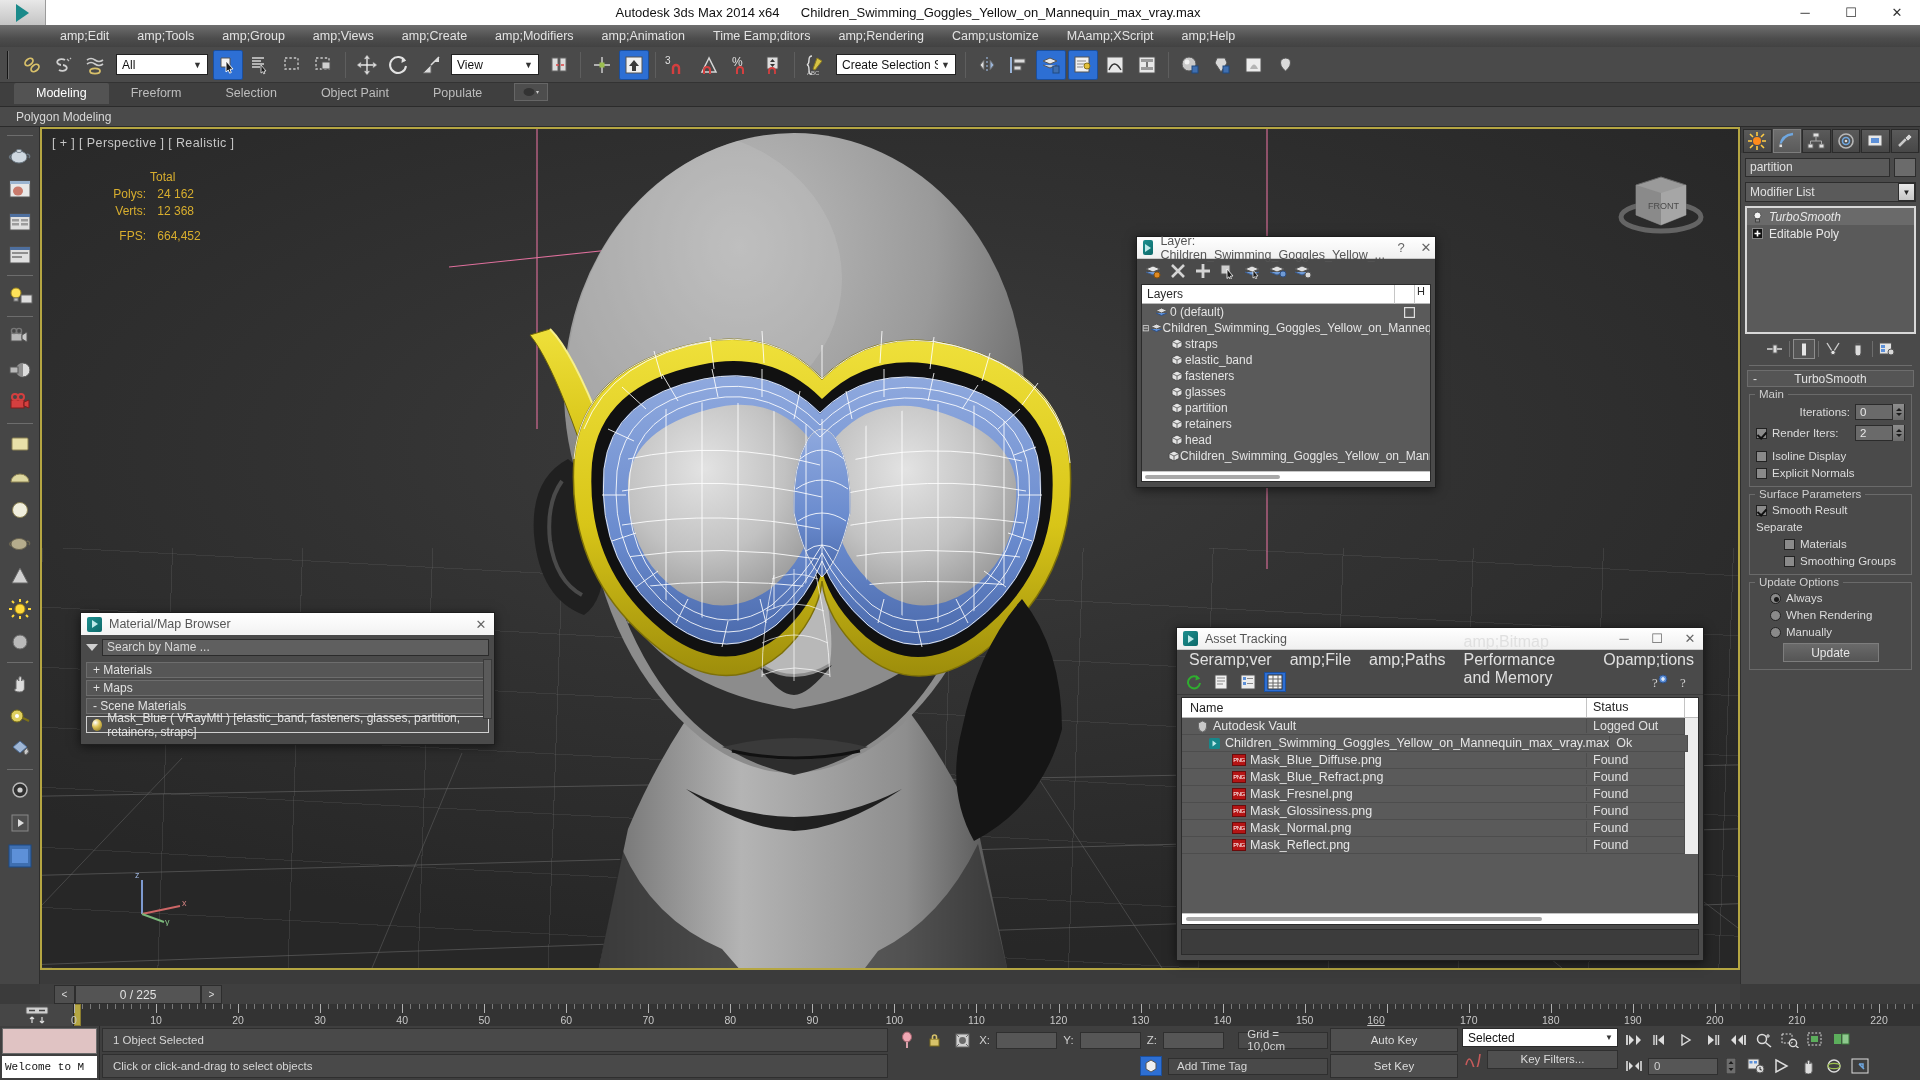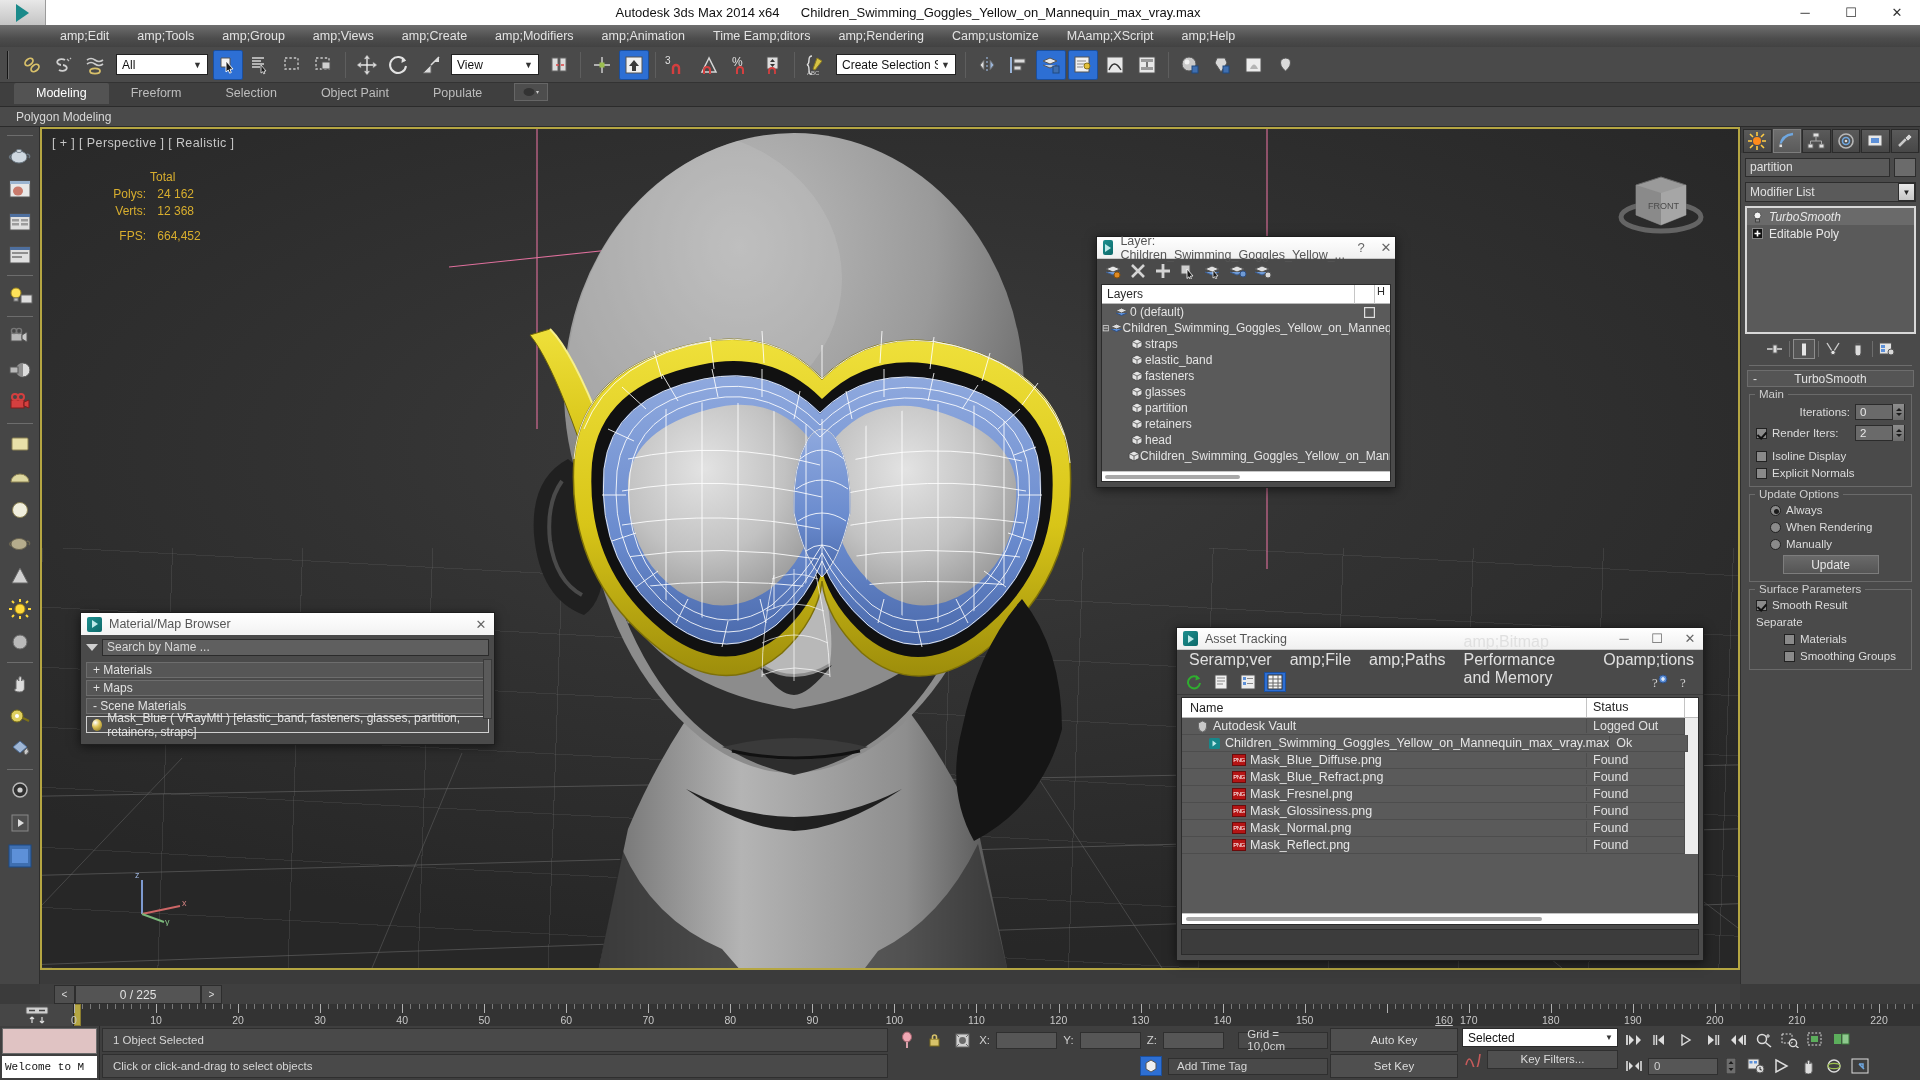--- a/index.html
+++ b/index.html
@@ -240,21 +240,21 @@
   .dlg-mini-logo {
     width: 15px; height: 15px;
     background: linear-gradient(135deg,#1d8f8f,#0e6a6a);
     display:flex; align-items:center; justify-content:center;
     border-radius:2px;
   }
   .dlg-mini-logo::after { content:""; width:0;height:0; border-top:4px solid transparent;border-bottom:4px solid transparent;border-left:6px solid #bfeaea; }
   .dlg-ctl { width: 26px; height:22px; display:flex; align-items:center; justify-content:center; color:#666; font-size:13px; }
 
   
-  #layer-dialog { left: 1096px; top: 236px; width: 300px; height: 252px; }
+  #layer-dialog { left: 1136px; top: 236px; width: 300px; height: 252px; }
   .lay-toolbar { height: 24px; display:flex; align-items:center; gap:6px; padding: 2px 6px; background:#4a4a4a; }
   .lay-tb-btn { width:19px; height:19px; display:flex; align-items:center; justify-content:center; }
   .lay-listwrap { margin: 1px 4px 4px 4px; background:#fff; border:1px solid #2b2b2b; height: 198px; display:flex; flex-direction:column; }
   .lay-hdr { display:flex; height:19px; background:#fff; border-bottom:1px solid #b9b9b9; align-items:center; }
   .lay-hdr .c1 { flex:1; padding-left:5px; color:#2a2a2a; font-size:12px; }
   .lay-hdr .c2 { width: 20px; border-left:1px solid #c6c6c6; height:19px;}
   .lay-hdr .c3 { width: 16px; border-left:1px solid #c6c6c6; height:19px; color:#2a2a2a; font-size:11px; padding-left:2px;}
   .lay-rows { flex:1; background:#5a5a5a; overflow:hidden; }
   .lay-row { display:flex; align-items:center; height: 16px; font-size: 12px; color:#e4e4e4; }
   .lay-row .exp { width: 11px; text-align:center; font-size:9px; color:#ddd; }
@@ -1180,53 +1180,53 @@
         <span class="cb"></span>
         <span>Isoline Display</span>
       </div>
       <div class="frow" style="margin-bottom:0">
         <span class="cb"></span>
         <span>Explicit Normals</span>
       </div>
     </div>
 
     <div class="group">
+      <span class="gl">Surface Parameters</span>
+      <div class="frow">
+        <span class="cb on"></span>
+        <span>Smooth Result</span>
+      </div>
+      <div class="frow">
+        <span>Separate</span>
+      </div>
+      <div class="frow" style="padding-left:28px">
+        <span class="cb"></span>
+        <span>Materials</span>
+      </div>
+      <div class="frow" style="padding-left:28px;margin-bottom:0">
+        <span class="cb"></span>
+        <span>Smoothing Groups</span>
+      </div>
+    </div>
+
+    <div class="group">
       <span class="gl">Update Options</span>
       <div class="frow" style="padding-left:14px">
         <span class="radio on"></span>
         <span>Always</span>
       </div>
       <div class="frow" style="padding-left:14px">
         <span class="radio"></span>
         <span>When Rendering</span>
       </div>
       <div class="frow" style="padding-left:14px;margin-bottom:2px">
         <span class="radio"></span>
         <span>Manually</span>
       </div>
       <div class="btn-update">Update</div>
-    </div>
-
-    <div class="group">
-      <span class="gl">Surface Parameters</span>
-      <div class="frow">
-        <span class="cb on"></span>
-        <span>Smooth Result</span>
-      </div>
-      <div class="frow">
-        <span>Separate</span>
-      </div>
-      <div class="frow" style="padding-left:28px">
-        <span class="cb"></span>
-        <span>Materials</span>
-      </div>
-      <div class="frow" style="padding-left:28px;margin-bottom:0">
-        <span class="cb"></span>
-        <span>Smoothing Groups</span>
-      </div>
     </div>
   </div>
 
   <div class="dlg" id="layer-dialog">
     <div class="dlg-title">
       <span class="dlg-mini-logo"></span>
       <span class="ttxt">Layer: Children_Swimming_Goggles_Yellow_...</span>
       <span class="dlg-ctl">?</span>
       <span class="dlg-ctl">✕</span>
     </div>
@@ -1819,21 +1819,21 @@
         <div class="ruler-lab" style="left: 492.267px;">60</div>
         <div class="ruler-lab" style="left: 574.311px;">70</div>
         <div class="ruler-lab" style="left: 656.356px;">80</div>
         <div class="ruler-lab" style="left: 738.4px;">90</div>
         <div class="ruler-lab" style="left: 820.444px;">100</div>
         <div class="ruler-lab" style="left: 902.489px;">110</div>
         <div class="ruler-lab" style="left: 984.533px;">120</div>
         <div class="ruler-lab" style="left: 1066.58px;">130</div>
         <div class="ruler-lab" style="left: 1148.62px;">140</div>
         <div class="ruler-lab" style="left: 1230.67px;">150</div>
-        <div class="ruler-lab" style="left: 1370px; text-decoration: underline;">160</div>
+        <div class="ruler-lab" style="left: 1302px; text-decoration: underline;">160</div>
         <div class="ruler-lab" style="left: 1394.76px;">170</div>
         <div class="ruler-lab" style="left: 1476.8px;">180</div>
         <div class="ruler-lab" style="left: 1558.84px;">190</div>
         <div class="ruler-lab" style="left: 1640.89px;">200</div>
         <div class="ruler-lab" style="left: 1722.93px;">210</div>
         <div class="ruler-lab" style="left: 1804.98px;">220</div>
       </div>
   </div>
 
   <div class="statusbar">

